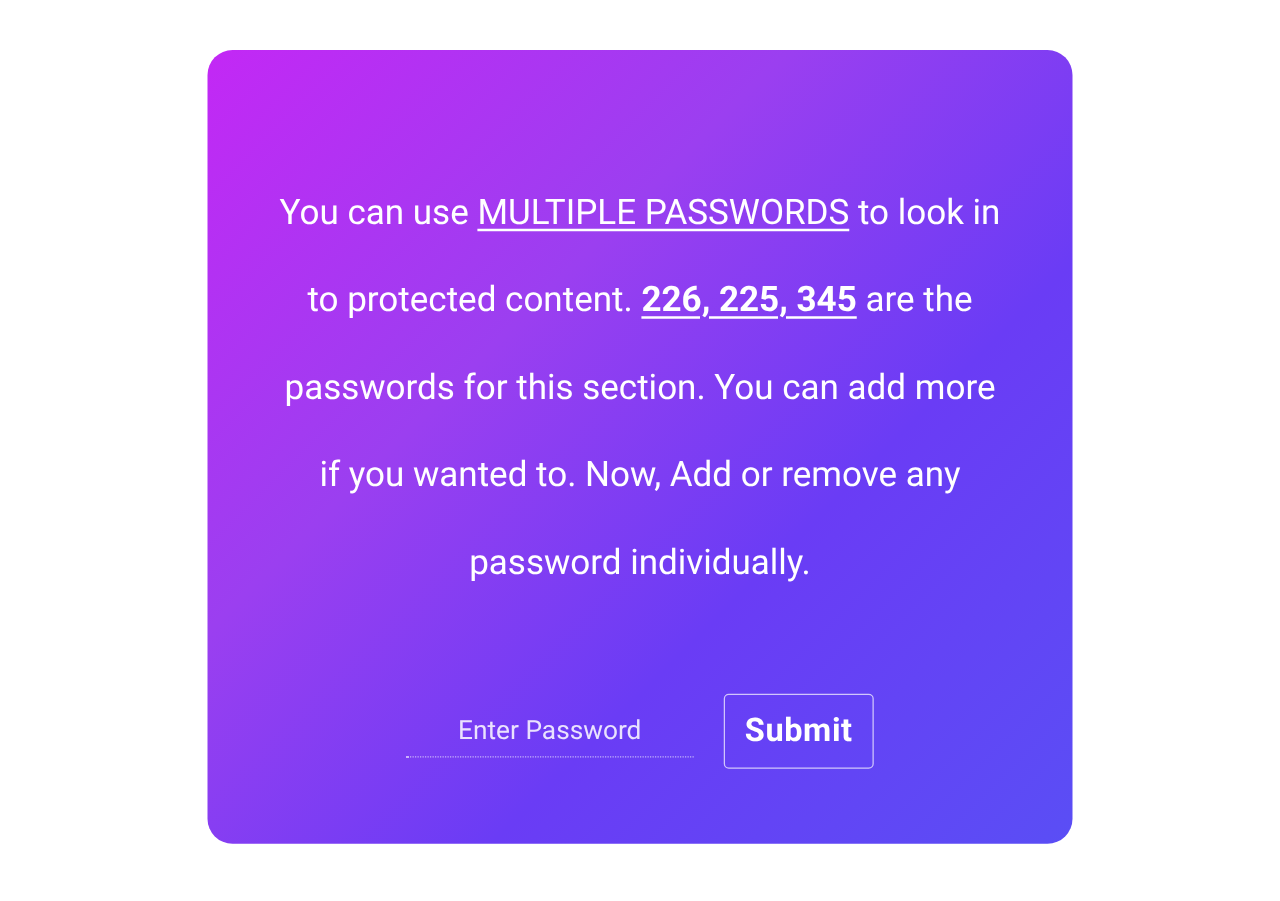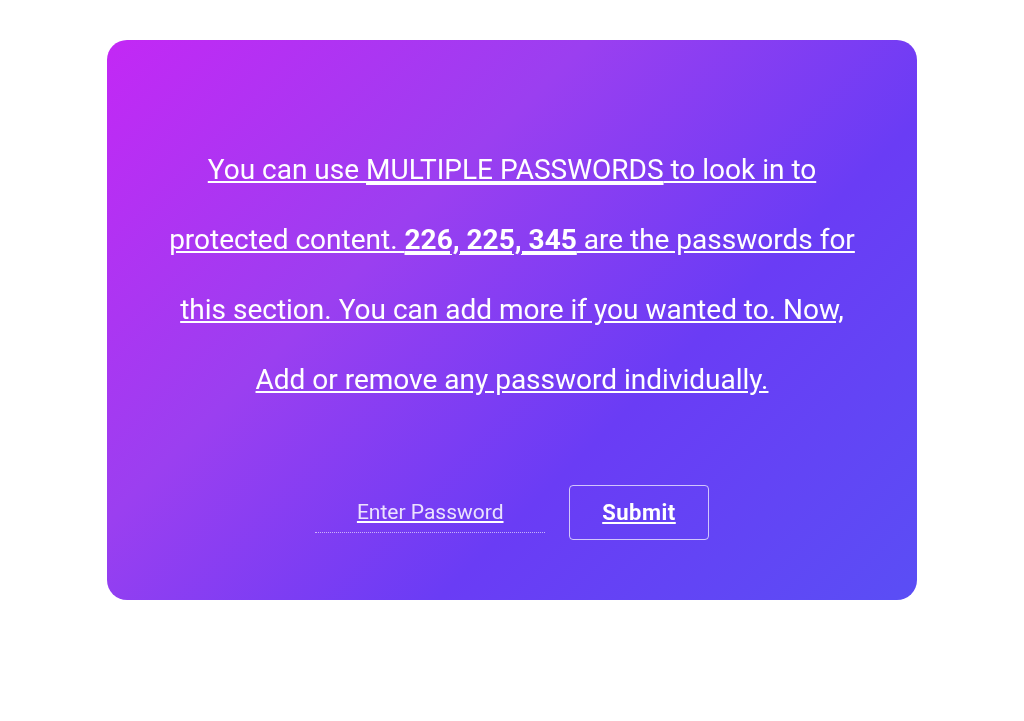--- a/index.html
+++ b/index.html
@@ -11,26 +11,25 @@
       font-family: -apple-system, BlinkMacSystemFont, "Segoe UI", Roboto, "Helvetica Neue", Arial, sans-serif;
       background: #ffffff;
       width: 1024px;
       height: 721px;
       display: flex;
       align-items: flex-start;
       justify-content: center;
       padding-top: 40px;
     }
     .card {
-      width: 810px;
+      width: 692px;
       border-radius: 20px;
       background: linear-gradient(135deg, #c328f5 0%, #9b3ff0 35%, #6a3cf5 65%, #5a4ef5 100%);
       padding: 95px 50px 60px 50px;
       color: #ffffff;
-      text-decoration: underline;
     }
     .message {
       text-align: center;
       font-size: 28px;
       line-height: 2.5;
       font-weight: 400;
       color: #ffffff;
     }
     .underline {
       text-decoration: underline;
@@ -62,23 +61,23 @@
       font-family: inherit;
     }
     .password-input::placeholder {
       color: rgba(255,255,255,0.85);
       font-weight: 400;
     }
     .submit-btn {
       background: transparent;
       border: 1px solid rgba(255,255,255,0.7);
       color: #ffffff;
-      font-size: 22px;
+      font-size: 26px;
       font-weight: 700;
-      padding: 14px 32px;
+      padding: 14px 16px;
       border-radius: 4px;
       cursor: pointer;
       font-family: inherit;
       letter-spacing: 0.5px;
     }
   </style>
 </head>
 <body>
 
 <div class="card">

